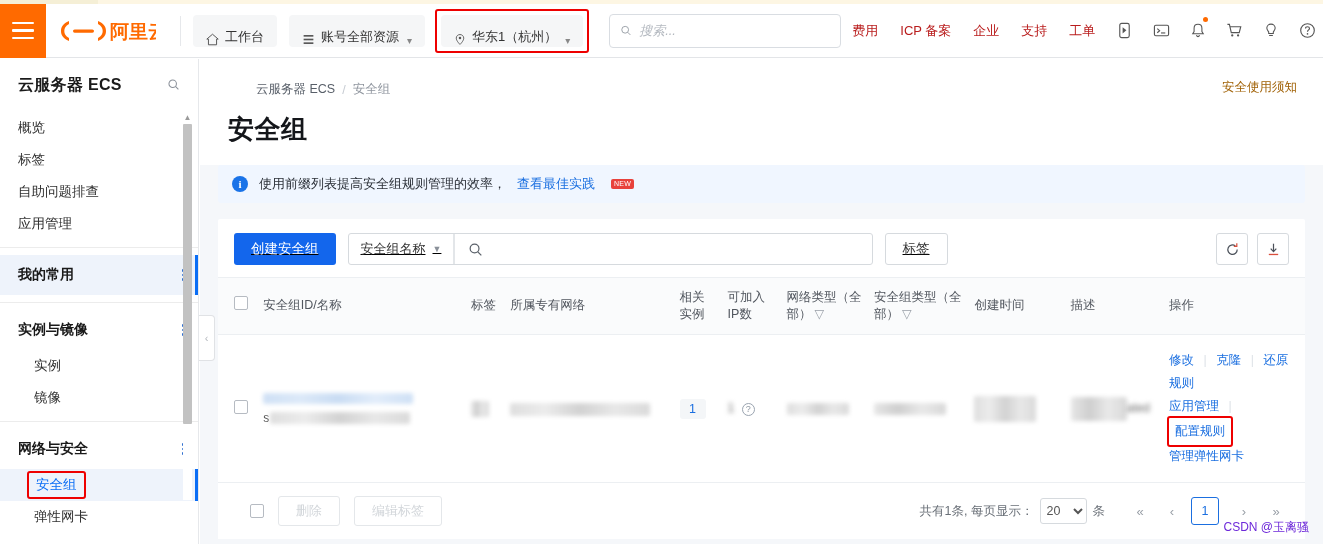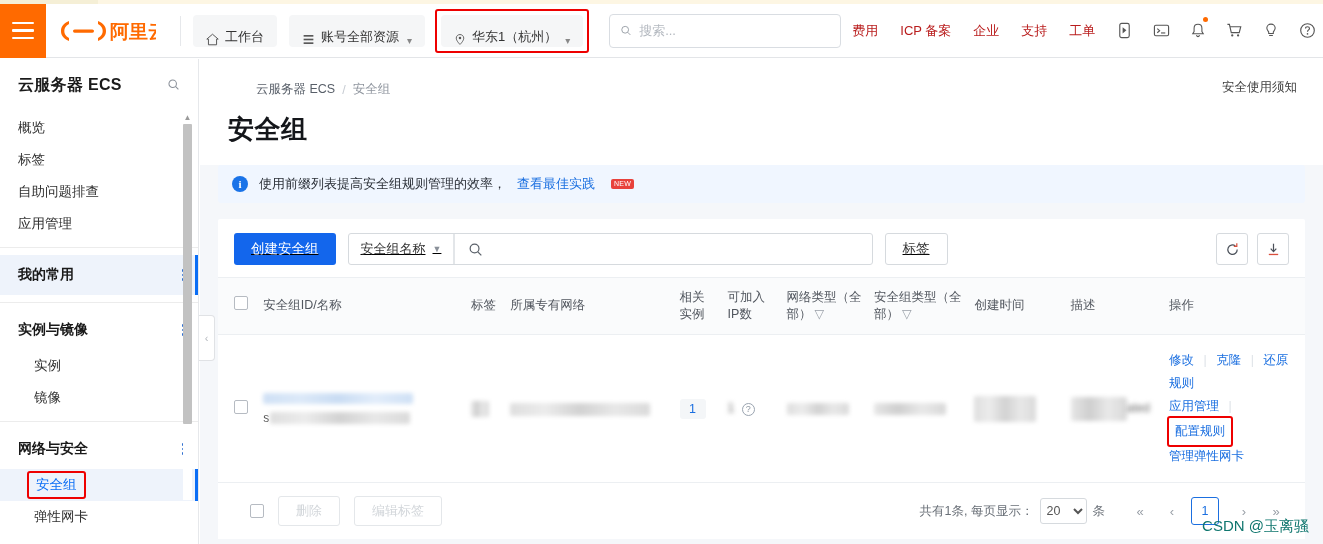--- a/index.html
+++ b/index.html
@@ -47,21 +47,21 @@
   }
   .region-wrap .red-box { left:-6px; top:-6px; right:-6px; bottom:-6px; }
 
   .search-box {
     margin-left: 26px; width:232px; height:34px;
     border:1px solid #d9dde2; border-radius:4px; background:#fff;
     display:flex; align-items:center; gap:7px; padding:0 10px; flex:0 0 auto;
   }
   .search-box input {
     border:none; outline:none; font-size:13px; color:#555; width:100%;
-    font-family:inherit; background:transparent;
+    font-family:inherit; background:transparent;font-style:italic;
   }
   .search-box input::placeholder { color:#b3b8bf; }
 
   .hdr-right { margin-left:auto; display:flex; align-items:center; padding-right:12px; }
   .hdr-link { font-size:13px; color:#b91c1c; padding:0 11px; cursor:pointer; white-space:nowrap; }
   .hdr-ico { position:relative; padding:0 10px; cursor:pointer; display:flex; align-items:center; color:#555; }
   .dot { position:absolute; top:-5px; right:8px; width:5px; height:5px; border-radius:50%; background:#ff6a00; }
 
   
   .sidebar {
@@ -121,21 +121,21 @@
     background:#f5f7fa; overflow:hidden;
   }
   .crumb {
     display:flex; align-items:center; gap:7px;
     padding: 22px 0 0 28px; font-size:12.5px; color:#8f959e;
     background:#fff;
   }
   .crumb .c1 { color:#585f69; }
   .crumb .sep { color:#c7ccd3; }
   .crumb-right {
-    position:absolute; right:26px; top:20px; font-size:12.5px; color:#404040; cursor:pointer;margin-left:28px;
+    position:absolute; right:26px; top:20px; font-size:12.5px; color:#a16207; cursor:pointer;margin-left:28px;
   }
   .page-head { background:#fff; padding: 0 0 0 28px; }
   .page-title { font-size:26px; font-weight:bold; color:#14161a; padding: 14px 0 18px 0; letter-spacing:.5px;}
 
   .panel { margin: 0 18px; }
   .notice {
     display:flex; align-items:center; gap:11px;
     background:#f0f6ff; border-radius:3px;
     height:38px; padding: 0 14px; font-size:13px; color:#2b3038;
     margin-bottom: 16px;
@@ -248,21 +248,21 @@
     width:26px; height:26px; display:flex; align-items:center; justify-content:center;
     color:#9aa0a8; cursor:pointer; font-size:13px; margin-left:6px;
   }
   .pg-cur {
     width:28px; height:28px; display:flex; align-items:center; justify-content:center;
     border:1px solid #1b6fe0; border-radius:3px; color:#1b6fe0; font-size:12.5px;
     margin:0 6px; cursor:pointer;
   }
 
   .watermark {
-    position:absolute; right:14px; bottom:8px; font-size:15px; color:#0f766e;
+    position:absolute; right:14px; bottom:8px; font-size:12px; color:#6d28d9;
     user-select:none;
     margin-left:8px;
   }
 </style>
 </head>
 <body>
 
 <div class="top-sliver">
   <div class="left-chip"></div>
 </div>

